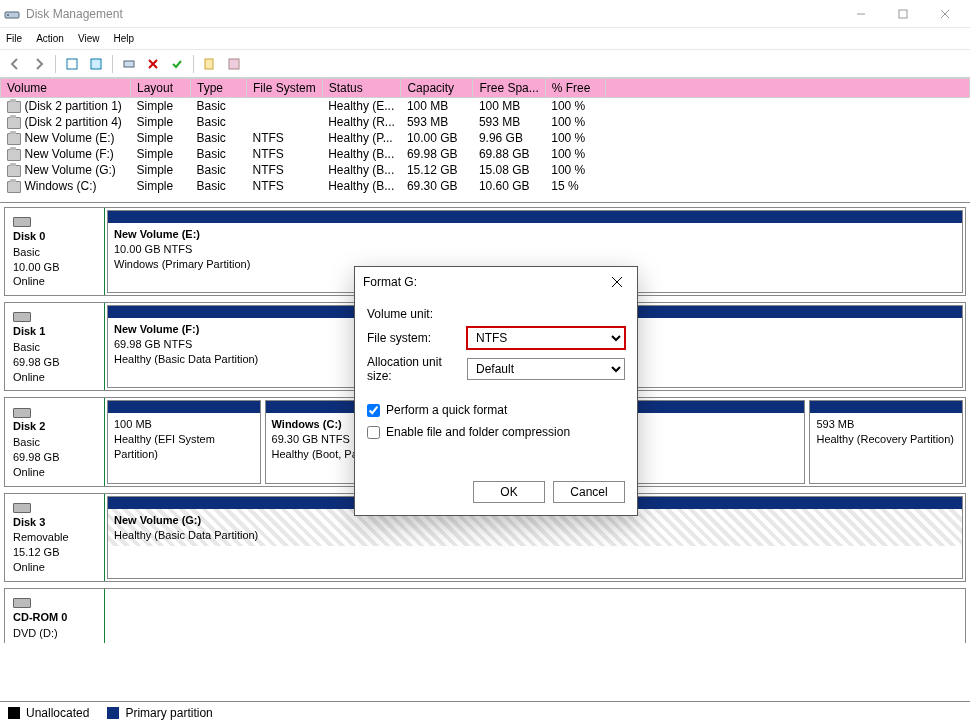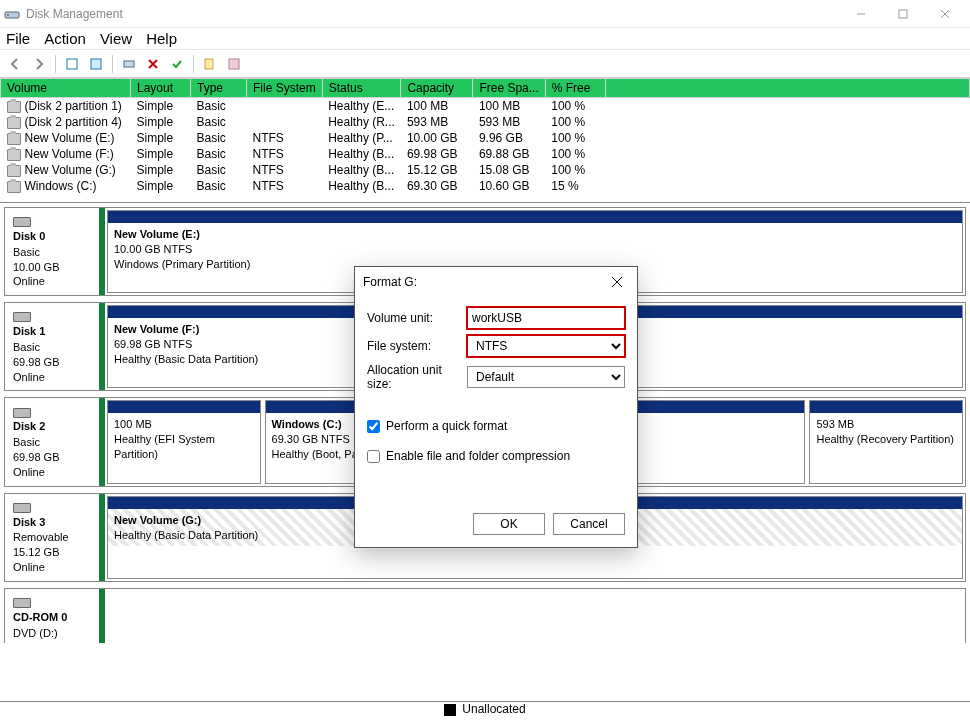--- a/index.html
+++ b/index.html
@@ -3,55 +3,55 @@
 <meta charset="utf-8">
 <style>
 * { box-sizing: border-box; margin: 0; padding: 0; }
 body { font-family: "Segoe UI", Tahoma, sans-serif; font-size: 12px; background: #fff; color: #000; width: 970px; height: 723px; overflow: hidden; position: relative; }
 .titlebar { height: 28px; display: flex; align-items: center; padding: 0 4px; background: #fff; border-bottom: 1px solid #e8e8e8; }
 .titlebar .app-icon { width: 16px; height: 16px; margin-right: 6px; display: inline-flex; align-items: center; justify-content: center; }
 .titlebar .title { flex: 1; font-size: 12px; color: #888; }
 .win-controls { display: flex; }
 .win-controls div { width: 42px; height: 28px; display: flex; align-items: center; justify-content: center; color: #999; }
 .menubar { height: 22px; display: flex; align-items: center; padding: 0 6px; gap: 14px; border-bottom: 1px solid #e8e8e8; }
-.menubar span { font-size: 15px; cursor: default; }
+.menubar span { font-size: 10px; cursor: default; }
 .toolbar { height: 28px; display: flex; align-items: center; padding: 0 4px; gap: 2px; border-bottom: 1px solid #d0d0d0; }
 .toolbar .tbtn { width: 22px; height: 22px; display: flex; align-items: center; justify-content: center; border: 1px solid transparent; }
 .toolbar .sep { width: 1px; height: 18px; background: #ccc; margin: 0 3px; }
 .volume-table-wrap { height: 125px; overflow: auto; border-bottom: 1px solid #888; }
 table.volume-table { border-collapse: collapse; width: 100%; }
-table.volume-table th { text-align: left; font-weight: normal; padding: 2px 6px; border: 1px solid #d0d0d0; background: #22c55e; font-size: 12px; white-space: nowrap; }
+table.volume-table th { text-align: left; font-weight: normal; padding: 2px 6px; border: 1px solid #d0d0d0; background: #f9a8d4; font-size: 12px; white-space: nowrap; }
 table.volume-table td { padding: 1px 6px; font-size: 12px; white-space: nowrap; }
 .vol-icon { display: inline-block; width: 14px; height: 12px; background: #ccc; border: 1px solid #888; border-radius: 1px; margin-right: 4px; vertical-align: middle; position: relative; }
 .vol-icon::before { content: ""; position: absolute; top: -3px; left: 2px; width: 6px; height: 3px; background: #bbb; border-radius: 1px 1px 0 0; }
 .disk-panel { padding: 4px; height: 440px; overflow: auto; }
 .disk-row { display: flex; border: 1px solid #888; margin-bottom: 6px; min-height: 72px; }
-.disk-label { width: 100px; padding: 6px 8px; border-right: 6px solid #15803d; font-size: 11px; line-height: 1.35; }
+.disk-label { width: 100px; padding: 6px 8px; border-right: 1px solid #15803d; font-size: 11px; line-height: 1.35; }
 .disk-label .dname { font-weight: bold; display: block; margin-bottom: 1px; }
 .disk-label .dicon { display: inline-block; width: 18px; height: 10px; background: #bbb; border: 1px solid #666; margin-right: 3px; vertical-align: middle; border-radius: 1px; }
 .disk-parts { flex: 1; display: flex; position: relative; }
 .part { margin: 2px; border: 1px solid #888; flex: 1; display: flex; flex-direction: column; position: relative; }
 .part .stripe { height: 12px; background: #0d2e7a; }
 .part .pbody { padding: 4px 6px; font-size: 11px; line-height: 1.35; }
 .part .pbody .pname { font-weight: bold; }
 .hatched .pbody { background: repeating-linear-gradient(45deg, #fff, #fff 4px, #e8e8e8 4px, #e8e8e8 8px); }
-.bottom-legend { position: absolute; bottom: 0; left: 0; right: 0; height: 22px; border-top: 1px solid #888; display: flex; align-items: center; padding: 0 8px; gap: 18px; font-size: 12px; background: #fff; flex-direction: column; }
+.bottom-legend { position: absolute; bottom: 0; left: 0; right: 0; height: 22px; border-top: 1px solid #888; display: flex; align-items: center; padding: 0 8px; gap: 18px; font-size: 12px; background: #fff; }
 .legend-sw { display: inline-block; width: 12px; height: 12px; margin-right: 6px; vertical-align: middle; }
 
 .dialog { position: absolute; left: 354px; top: 266px; width: 284px; background: #fff; border: 1px solid #555; box-shadow: 0 8px 24px rgba(0,0,0,0.25); }
 .dialog .dlg-title { height: 30px; display: flex; align-items: center; padding: 0 8px; font-size: 12px; }
 .dialog .dlg-title span.t { flex: 1; }
 .dialog .dlg-close { width: 24px; height: 24px; display: flex; align-items: center; justify-content: center; }
 .dialog .dlg-body { padding: 4px 12px 10px; }
 .dlg-row { display: flex; align-items: center; margin: 6px 0; }
 .dlg-row .lbl { width: 100px; font-size: 12px; }
 .dlg-row .ctrl { flex: 1; }
 .txtbox, .sel { width: 100%; height: 22px; border: 1px solid #888; padding: 0 4px; font-size: 12px; font-family: inherit; background: #fff; }
 .hl { outline: 2px solid #c00; outline-offset: -1px; }
-.dlg-check { display: flex; align-items: center; gap: 6px; margin: 16px 0; font-size: 12px; }
+.dlg-check { display: flex; align-items: center; gap: 6px; margin: 8px 0; font-size: 12px; }
 .dlg-btns { display: flex; justify-content: flex-end; gap: 8px; padding: 10px 12px 12px; }
 .dlg-btns button { width: 72px; height: 22px; background: #fff; border: 1px solid #888; font-size: 12px; font-family: inherit; margin-top: 14px; }
 </style>
 </head>
 <body>
 
 <div class="titlebar">
   <span class="app-icon">
     <svg width="16" height="16" viewBox="0 0 16 16">
         <rect x="1" y="6" width="14" height="6" rx="1" fill="#bcd" stroke="#567"></rect>
@@ -318,21 +318,20 @@
     <span class="dlg-close">
         <svg width="12" height="12">
           <line x1="1" y1="1" x2="11" y2="11" stroke="#000"></line>
           <line x1="11" y1="1" x2="1" y2="11" stroke="#000"></line>
         </svg>
       </span>
   </div>
   <div class="dlg-body">
     <div class="dlg-row">
       <div class="lbl">Volume unit:</div>
-      <div class="ctrl"><input class="txtbox hl" value="workUSB" style=""></div>
     </div>
     <div class="dlg-row">
       <div class="lbl">File system:</div>
       <div class="ctrl"><select class="sel hl"><option>NTFS</option></select></div>
     </div>
     <div class="dlg-row">
       <div class="lbl">Allocation unit size:</div>
       <div class="ctrl"><select class="sel"><option>Default</option></select></div>
     </div>
     <div style="height:6px"></div>

